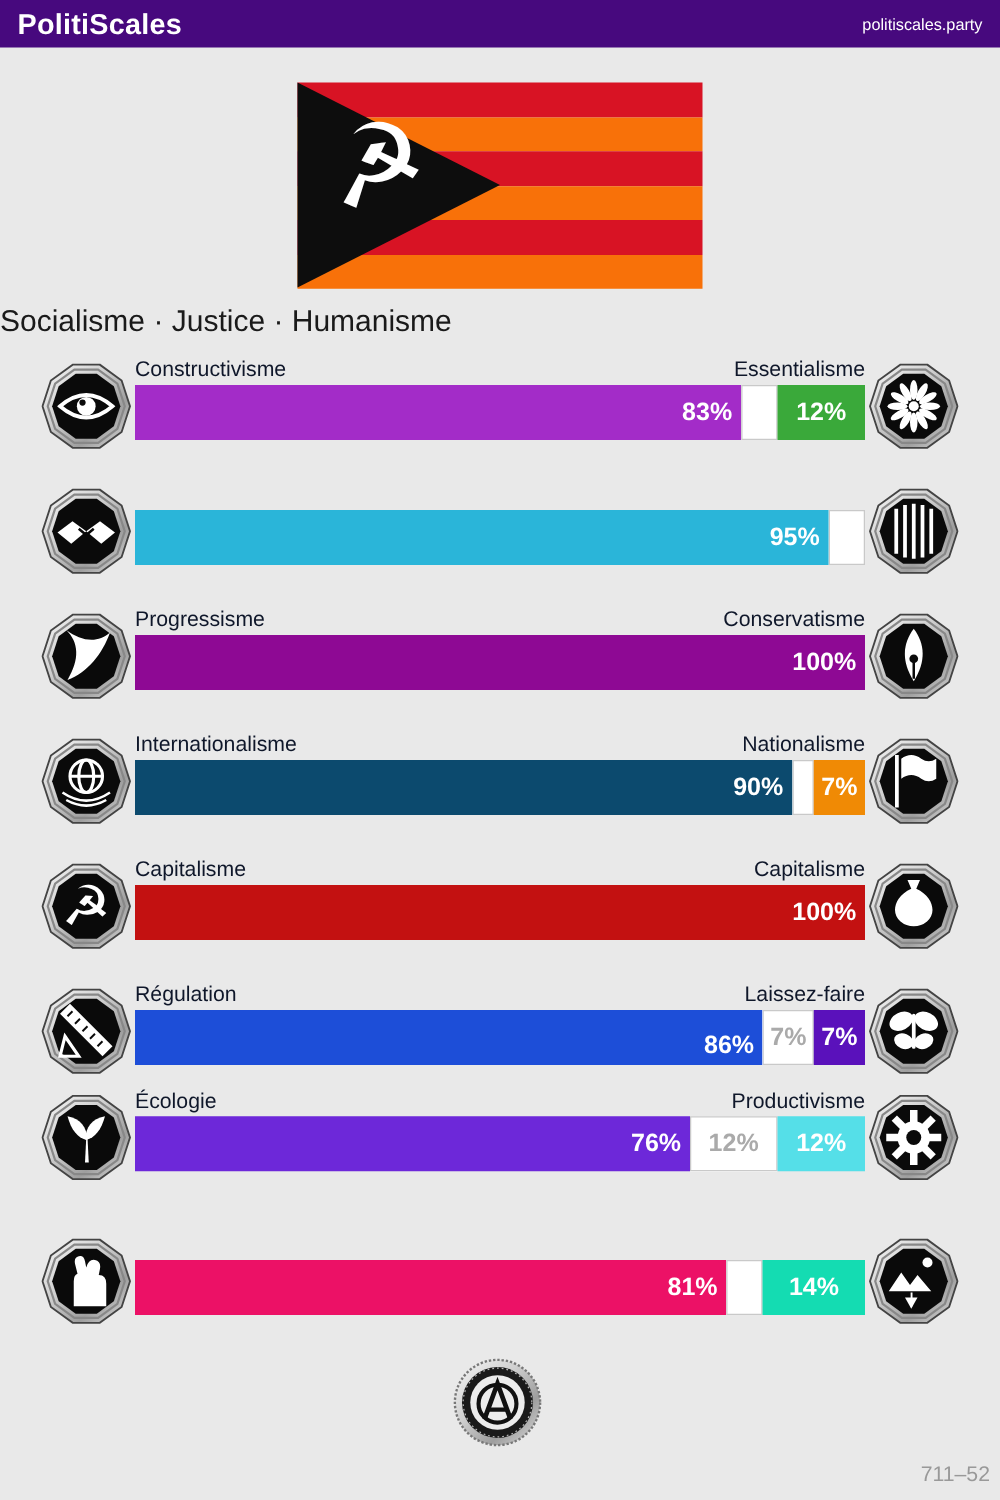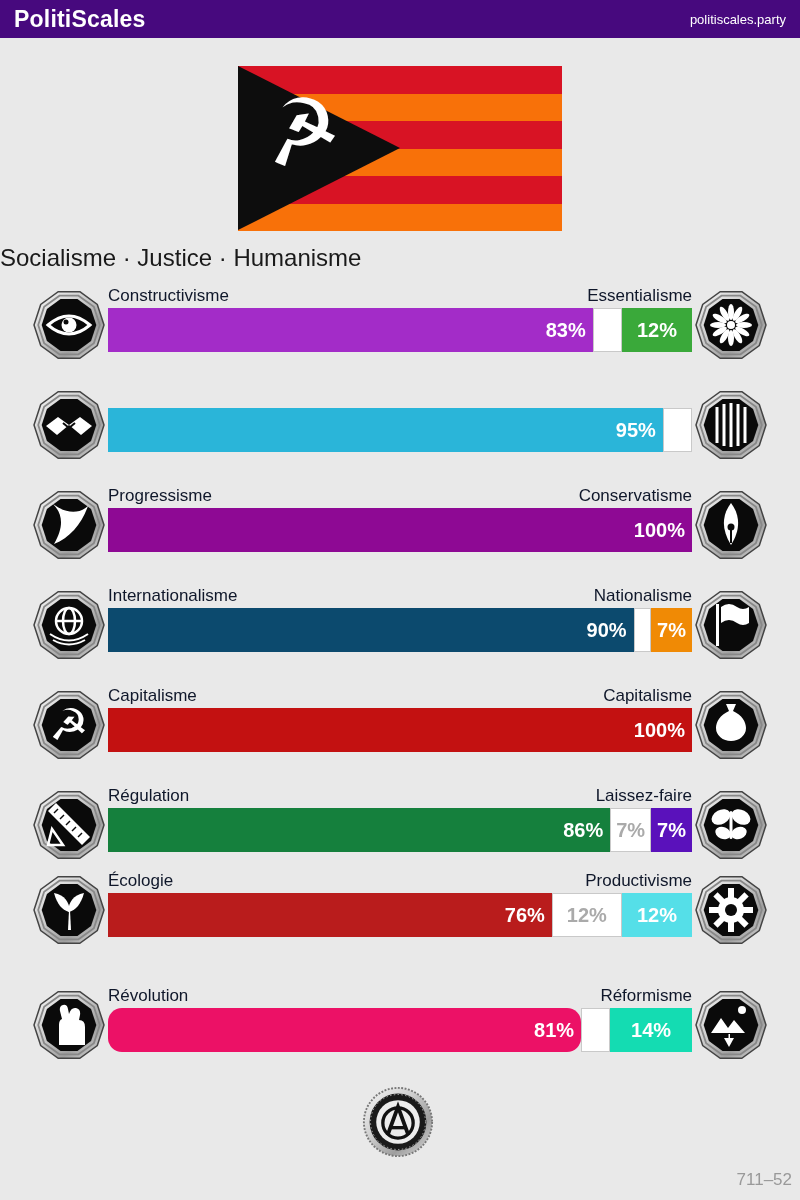--- a/index.html
+++ b/index.html
@@ -334,21 +334,21 @@
           <use href="#deca" transform="translate(4.32 4.32) scale(0.88)" fill="none" stroke="#888" stroke-width="2"></use>
           <use href="#deca" transform="translate(7.92 7.92) scale(0.78)" fill="#0a0a0a"></use>
           <use href="#gl-ruler"></use>
         </svg>
     </div>
     <div class="labels">
         <span>Régulation</span>
         <span>Laissez-faire</span>
       </div>
     <div class="bar">
-      <div class="seg segL" style="flex-grow: 86; background: #15803d;">
+      <div class="seg segL" style="flex-grow: 86; background: #1d4ed8; align-items: flex-end;">
           <span>86%</span>
         </div>
       <div class="seg segN" style="flex-grow: 7;">
           <span>7%</span>
         </div>
       <div class="seg segR" style="flex-grow: 7; background: rgb(90, 17, 187);">
           <span>7%</span>
         </div>
     </div>
     <div class="badge r">
@@ -368,21 +368,21 @@
           <use href="#deca" transform="translate(4.32 4.32) scale(0.88)" fill="none" stroke="#888" stroke-width="2"></use>
           <use href="#deca" transform="translate(7.92 7.92) scale(0.78)" fill="#0a0a0a"></use>
           <use href="#gl-plant"></use>
         </svg>
     </div>
     <div class="labels">
         <span>Écologie</span>
         <span>Productivisme</span>
       </div>
     <div class="bar">
-      <div class="seg segL" style="flex-grow: 76; background: #b91c1c;">
+      <div class="seg segL" style="flex-grow: 76; background: #6d28d9;">
           <span>76%</span>
         </div>
       <div class="seg segN" style="flex-grow: 12;">
           <span>12%</span>
         </div>
       <div class="seg segR" style="flex-grow: 12; background: rgb(85, 223, 232);">
           <span>12%</span>
         </div>
     </div>
     <div class="badge r">
@@ -397,26 +397,22 @@
 
   <div class="row" style="top:985px">
     <div class="badge l">
       <svg viewBox="0 0 72 72">
           <use href="#deca" fill="url(#g-sil)" stroke="#444" stroke-width="1.5"></use>
           <use href="#deca" transform="translate(4.32 4.32) scale(0.88)" fill="none" stroke="#888" stroke-width="2"></use>
           <use href="#deca" transform="translate(7.92 7.92) scale(0.78)" fill="#0a0a0a"></use>
           <use href="#gl-fist"></use>
         </svg>
     </div>
-    <div class="labels">
-        <span>Révolution</span>
-        <span>Réformisme</span>
-      </div>
-    <div class="bar">
-      <div class="seg segL" style="flex-grow: 81; background: rgb(236, 17, 102); border-radius: 14px;">
+    <div class="bar">
+      <div class="seg segL" style="flex-grow: 81; background: rgb(236, 17, 102);">
           <span>81%</span>
         </div>
       <div class="seg segN" style="flex-grow: 5;">
           <span></span>
         </div>
       <div class="seg segR" style="flex-grow: 14; background: rgb(20, 220, 178);">
           <span>14%</span>
         </div>
     </div>
     <div class="badge r">

